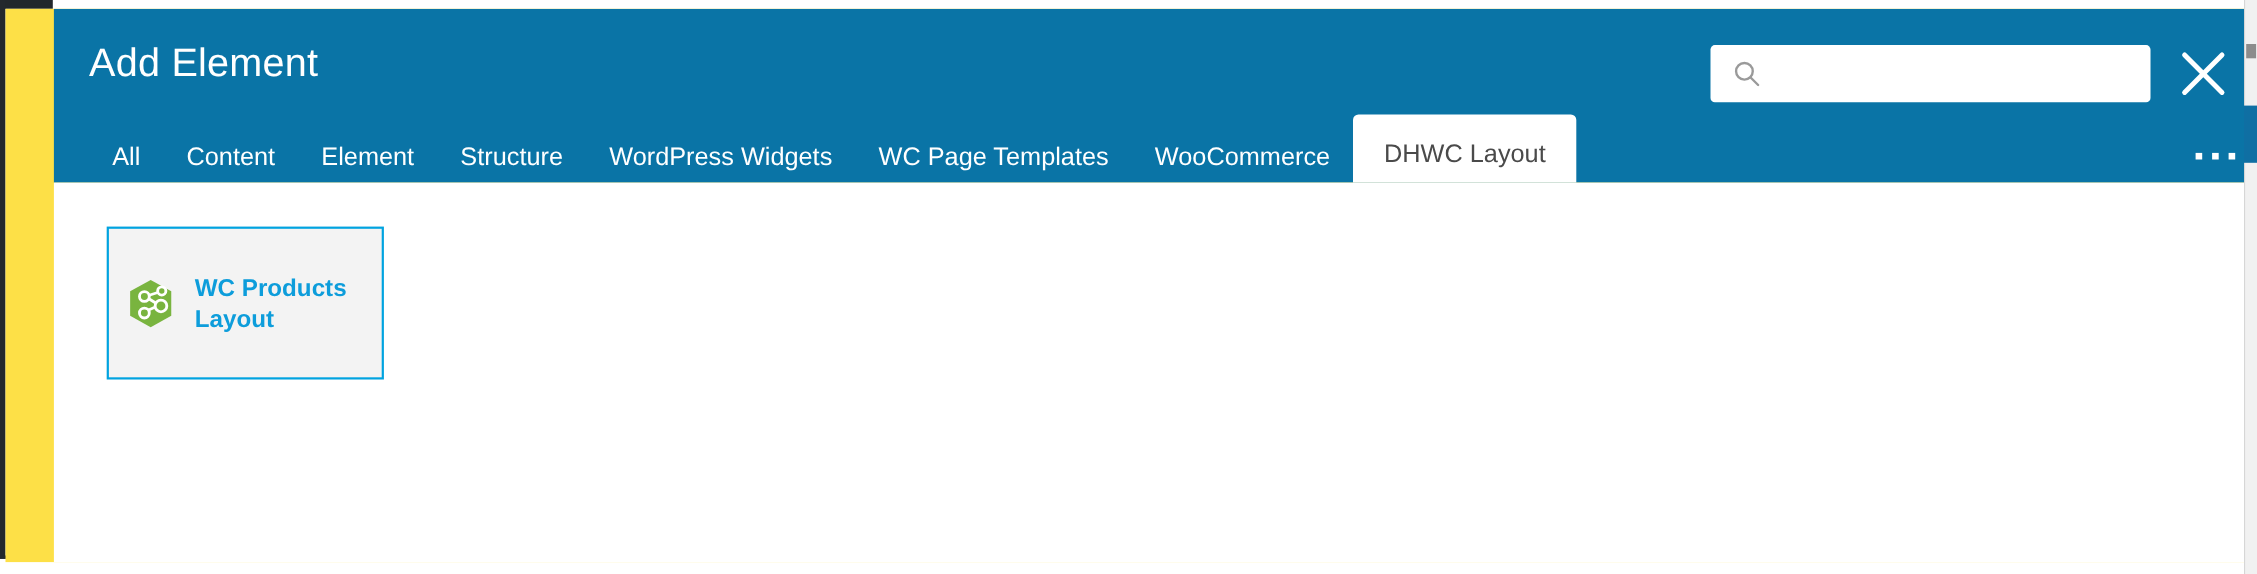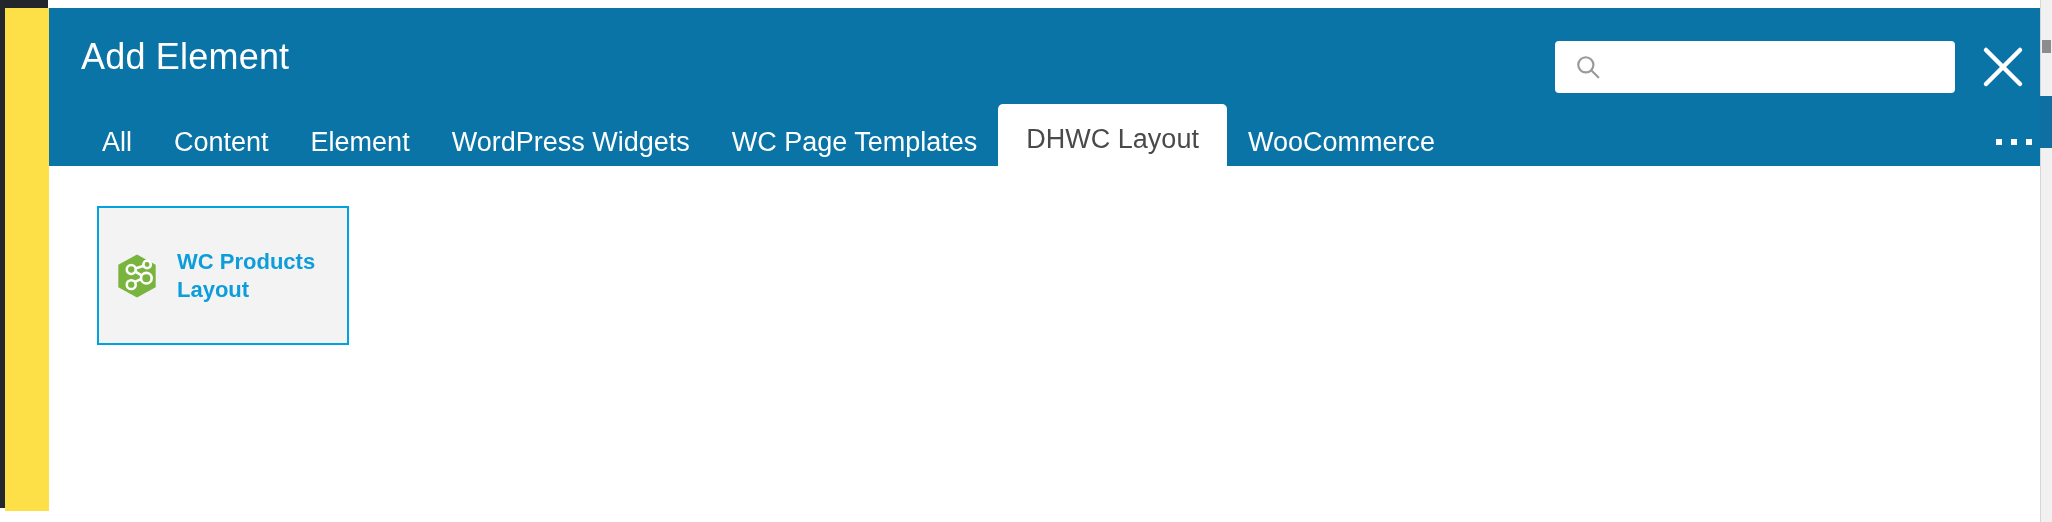--- a/index.html
+++ b/index.html
@@ -172,21 +172,21 @@
   .tabs {
     position: absolute;
     left: 32px;
     right: 0;
     bottom: 0;
     height: 62px;
     display: flex;
     align-items: flex-end;
   }
   .tab {
-    font-size: 27px;
+    font-size: 23px;
     color: #ffffff;
     padding: 0 21px;
     height: 48px;
     line-height: 48px;
     white-space: nowrap;
     cursor: pointer;
     box-sizing: border-box;
   }
   .tab.active {
     background: #ffffff;
@@ -275,24 +275,25 @@
         <svg width="46" height="46" viewBox="0 0 46 46">
           <line x1="6" y1="6" x2="40" y2="40" stroke="#ffffff" stroke-width="4.5" stroke-linecap="round"></line>
           <line x1="40" y1="6" x2="6" y2="40" stroke="#ffffff" stroke-width="4.5" stroke-linecap="round"></line>
         </svg>
       </div>
 
       <div class="tabs">
         <div class="tab">All</div>
         <div class="tab">Content</div>
         <div class="tab">Element</div>
+        <div class="tab">Structure</div>
         <div class="tab">WordPress Widgets</div>
         <div class="tab">WC Page Templates</div>
+        <div class="tab">WooCommerce</div>
         <div class="tab active">DHWC Layout</div>
-        <div class="tab">WooCommerce</div>
 
         <div class="tabs-overflow">
           <i></i>
           <i></i>
           <i></i>
         </div>
       </div>
     </div>
 
     <div class="modal-body">

